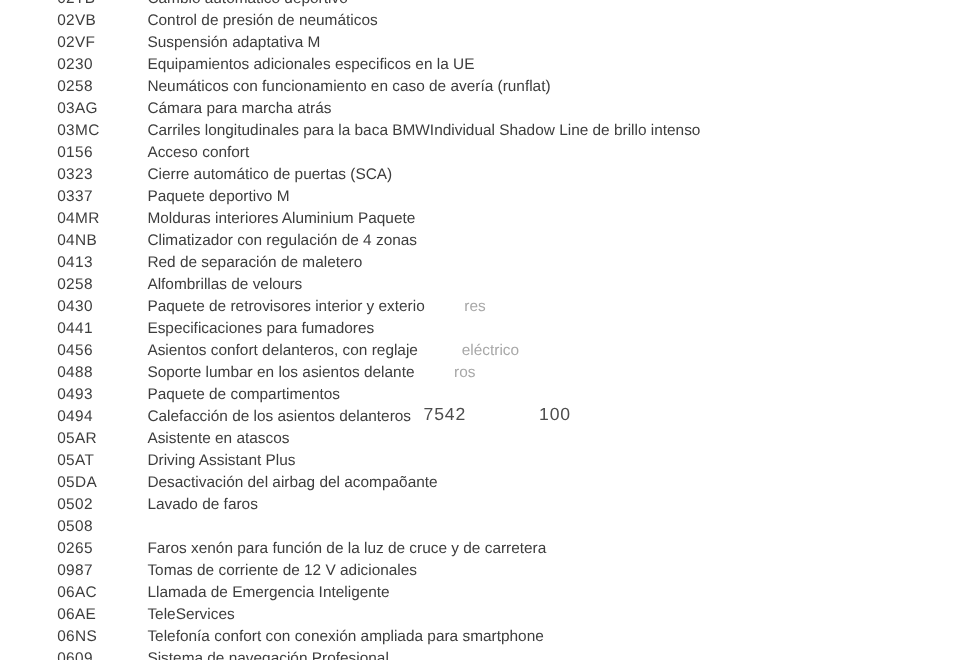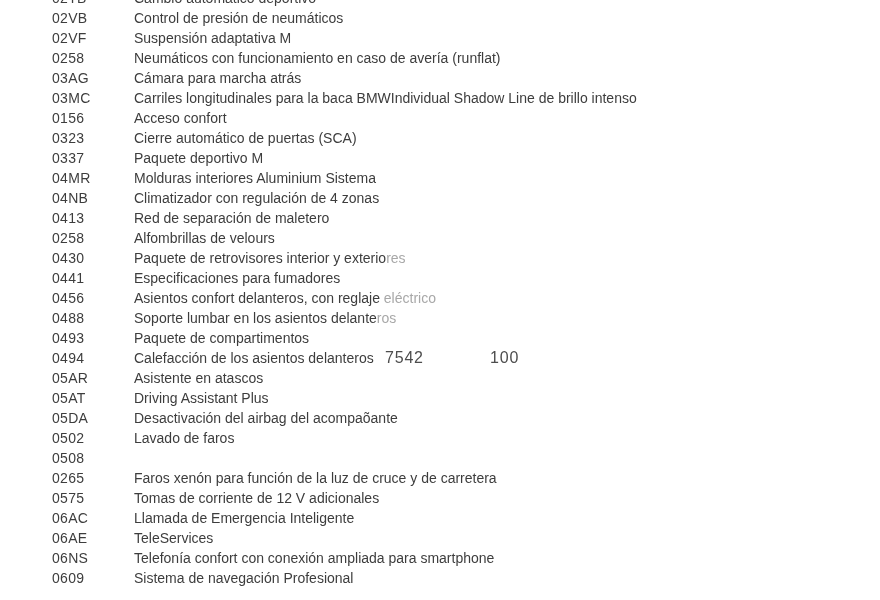--- a/index.html
+++ b/index.html
@@ -35,20 +35,21 @@
     letter-spacing: 0.3px;
     margin-left: 44px;
   }
   .desc {
     position: absolute;
     left: 86px;
     margin-left: 48px;
   }
   .faded {
     color: #a8a8a8;
+    padding-left: 36px;
   }
   .extra {
     position: absolute;
     font-size: 16px;
     color: #4d4d4d;
     letter-spacing: 0.8px;
   }
   .extra-1 { left: 385px; }
   .extra-2 { left: 490px; }
 </style>
@@ -71,20 +72,26 @@
     <span class="extra extra-2"></span>
   </div>
 
   <div class="row">
     <span class="code">02VF</span>
     <span class="desc"><span>Suspensión adaptativa M</span><span class="faded"></span></span>
     <span class="extra extra-1"></span>
     <span class="extra extra-2"></span>
   </div>
 
+  <div class="row">
+    <span class="code">0230</span>
+    <span class="desc"><span>Equipamientos adicionales especificos en la UE</span><span class="faded"></span></span>
+    <span class="extra extra-1"></span>
+    <span class="extra extra-2"></span>
+  </div>
 
   <div class="row">
     <span class="code">0258</span>
     <span class="desc"><span>Neumáticos con funcionamiento en caso de avería (runflat)</span><span class="faded"></span></span>
     <span class="extra extra-1"></span>
     <span class="extra extra-2"></span>
   </div>
 
   <div class="row">
     <span class="code">03AG</span>
@@ -116,21 +123,21 @@
 
   <div class="row">
     <span class="code">0337</span>
     <span class="desc"><span>Paquete deportivo M</span><span class="faded"></span></span>
     <span class="extra extra-1"></span>
     <span class="extra extra-2"></span>
   </div>
 
   <div class="row">
     <span class="code">04MR</span>
-    <span class="desc"><span>Molduras interiores Aluminium Sistema</span><span class="faded"></span></span>
+    <span class="desc"><span>Molduras interiores Aluminium Paquete</span><span class="faded"></span></span>
     <span class="extra extra-1"></span>
     <span class="extra extra-2"></span>
   </div>
 
   <div class="row">
     <span class="code">04NB</span>
     <span class="desc"><span>Climatizador con regulación de 4 zonas</span><span class="faded"></span></span>
     <span class="extra extra-1"></span>
     <span class="extra extra-2"></span>
   </div>
@@ -226,21 +233,21 @@
   </div>
 
   <div class="row">
     <span class="code">0265</span>
     <span class="desc"><span>Faros xenón para función de la luz de cruce y de carretera</span><span class="faded"></span></span>
     <span class="extra extra-1"></span>
     <span class="extra extra-2"></span>
   </div>
 
   <div class="row">
-    <span class="code">0575</span>
+    <span class="code">0987</span>
     <span class="desc"><span>Tomas de corriente de 12 V adicionales</span><span class="faded"></span></span>
     <span class="extra extra-1"></span>
     <span class="extra extra-2"></span>
   </div>
 
   <div class="row">
     <span class="code">06AC</span>
     <span class="desc"><span>Llamada de Emergencia Inteligente</span><span class="faded"></span></span>
     <span class="extra extra-1"></span>
     <span class="extra extra-2"></span>

